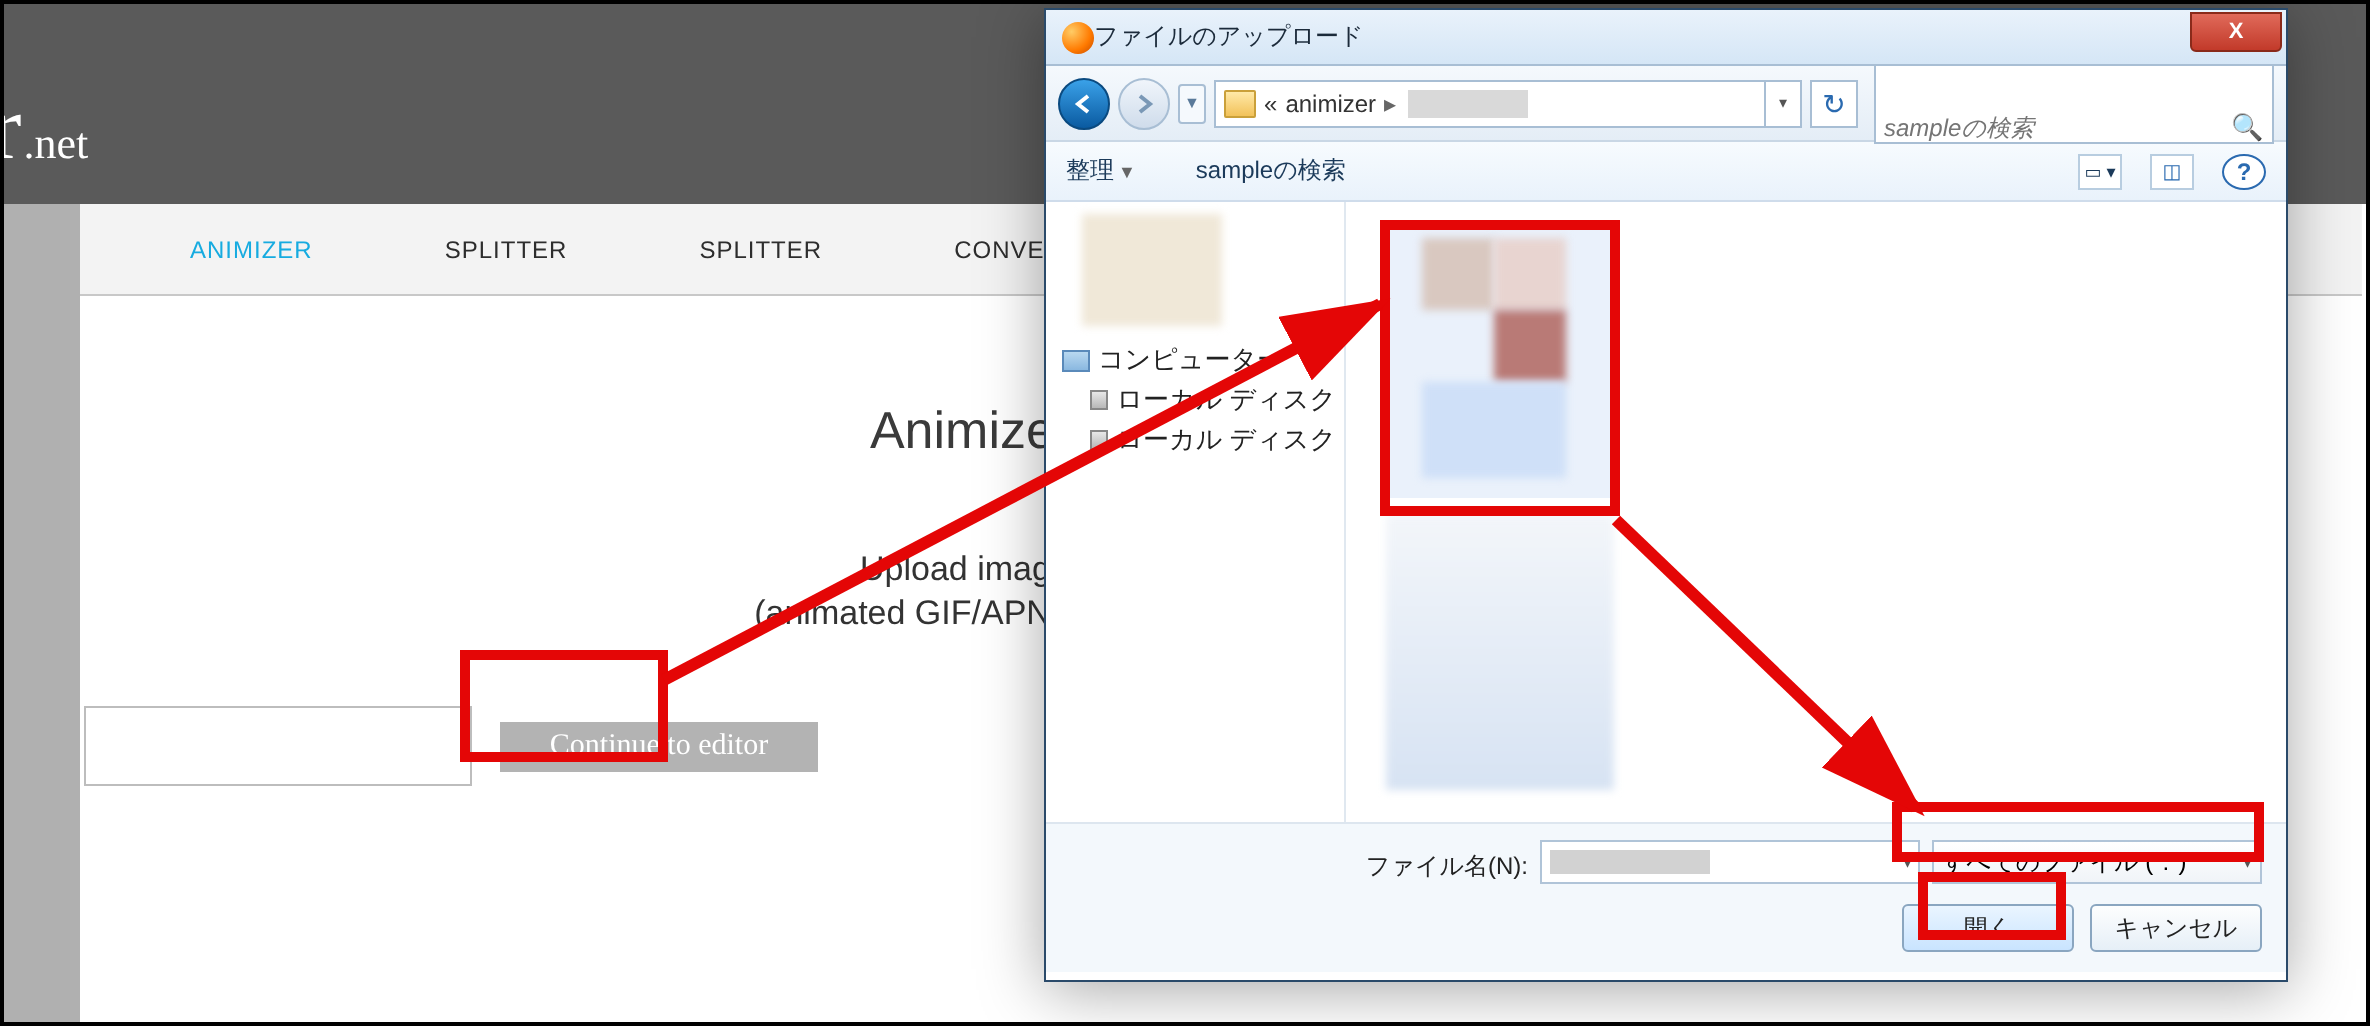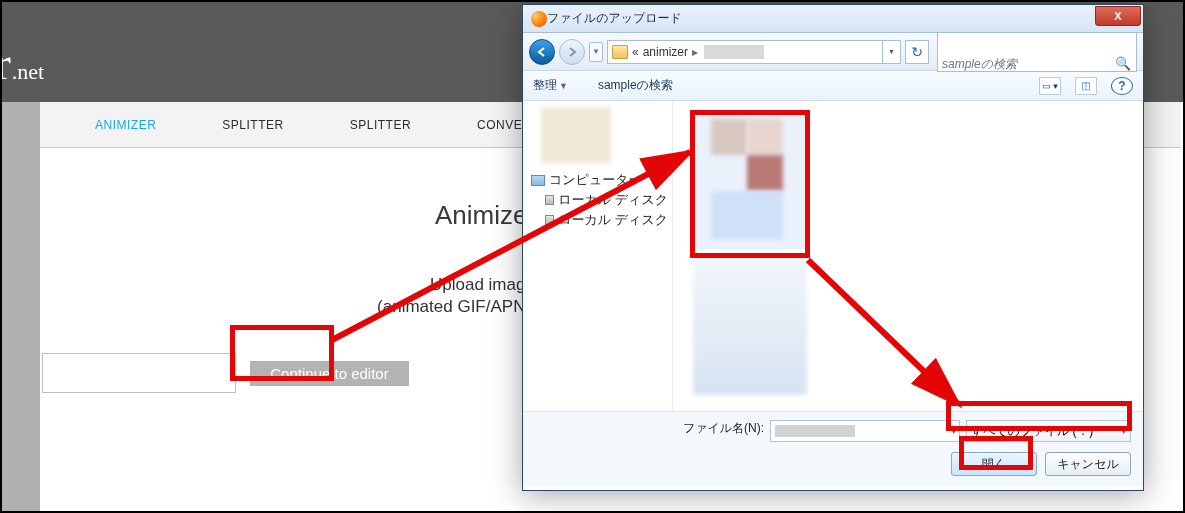--- a/index.html
+++ b/index.html
@@ -13,21 +13,21 @@
   .nav-inner { display: flex; align-items: center; height: 100%; padding-left: 55px; gap: 66px; font-family: Verdana, sans-serif; font-size: 12px; color: #2d2d2d; letter-spacing: .5px; }
   .nav-item { cursor: pointer; }
   .nav-item.active { color: #16abe0; }
   .page-body { position: absolute; left: 38px; right: 2px; top: 146px; bottom: 2px; background: #fff; }
   .page-title { text-align: center; font-family: Verdana, sans-serif; font-size: 26px; color: #3a3a3a; margin-top: 52px; }
   .page-sub { text-align: center; margin-top: 44px; font-size: 17px; color: #333; font-family: "Meiryo", sans-serif; }
   .page-sub2 { text-align: center; margin-top: 2px; font-size: 17px; color: #333; font-family: "Meiryo", sans-serif; }
   .upload-row { margin: 36px 0 0 2px; display: flex; align-items: center; }
   .file-input { width: 194px; height: 40px; border: 1px solid #bdbdbd; background: #fff; }
   .browse-btn { width: 92px; height: 40px; background: #1bb4ec; color: #fff; font-size: 15px; font-family: Verdana, sans-serif; border: none; cursor: pointer; }
-  .continue-btn { width: 159px; height: 25px; background: #b3b3b3; color: #fff; font-size: 15px; font-family: Liberation Sans, sans-serif; border: none; margin-left: 14px; }
+  .continue-btn { width: 159px; height: 25px; background: #b3b3b3; color: #fff; font-size: 15px; font-family: Liberation Serif, serif; border: none; margin-left: 14px; }
   .adv { text-align: center; margin-top: 30px; font-size: 15px; color: #333; font-family: "Meiryo", sans-serif; }
   .footer-cut { text-align: center; font-size: 14px; color: #333; position: absolute; bottom: 2px; left: 0; right: 0; height: 16px; overflow: hidden; }
 
   
   .gutter-left { position: absolute; left: 0; top: 100px; bottom: 0; width: 38px; background: #b0b0b0; }
 
   
   .red-box { position: absolute; border: 5px solid #e40606; pointer-events: none; }
   .arrow-svg { position: absolute; pointer-events: none; }
 
@@ -68,21 +68,21 @@
   .ico-pc { width: 14px; height: 11px; background: linear-gradient(#b8d8f0, #8ab8e0); border: 1px solid #5a8aba; }
   .ico-hdd { width: 14px; height: 10px; background: linear-gradient(#e8e8e8, #b8b8b8); border: 1px solid #888; }
 
   .file-area { flex: 1; position: relative; padding: 10px; }
   .thumb1 { position: absolute; left: 20px; top: 10px; width: 114px; height: 138px; background: #eaf1fb; }
   .thumb1 .px { position: absolute; filter: blur(2px); }
   .thumb2 { position: absolute; left: 20px; top: 156px; width: 114px; height: 138px; }
   .thumb2 .blur { width: 100%; height: 100%; background: linear-gradient(#f3f6fa, #d7e3f3); filter: blur(2px); }
 
   .bottom-area { border-top: 1px solid #dde6ef; padding: 8px 12px 10px 12px; background: #f3f8fc; }
-  .filename-row { display: flex; align-items: flex-start; gap: 6px; font-size: 12px; margin-bottom: 10px; justify-content: flex-end; }
+  .filename-row { display: flex; align-items: flex-end; gap: 6px; font-size: 12px; margin-bottom: 10px; justify-content: flex-end; }
   .filename-row .lbl { color: #222; }
   .filename-input { width: 190px; height: 22px; border: 1px solid #b0c4d8; background: #fff; display: flex; align-items: center; padding: 0 4px; position: relative; }
   .filename-input .blur { width: 80px; height: 12px; background: #d2d2d2; }
   .filename-input .drop { position: absolute; right: 3px; font-size: 9px; color: #555; }
   .filter-select { width: 165px; height: 22px; border: 1px solid #b0c4d8; background: linear-gradient(#fff,#f0f4f8); font-size: 12px; padding: 0 4px; display: flex; align-items: center; justify-content: space-between; cursor: pointer; }
   .filter-select .drop { font-size: 9px; color: #555; }
   .btn-row { display: flex; justify-content: flex-end; gap: 8px; }
   .win-btn { width: 86px; height: 24px; border: 1px solid #8aa6c0; background: linear-gradient(#fdfefe, #e6eff7); font-size: 12px; color: #222; cursor: pointer; border-radius: 3px; font-family: Liberation Mono, monospace; }
   .win-btn.open { background: linear-gradient(#eaf5ff, #c9e4ff); }
 

